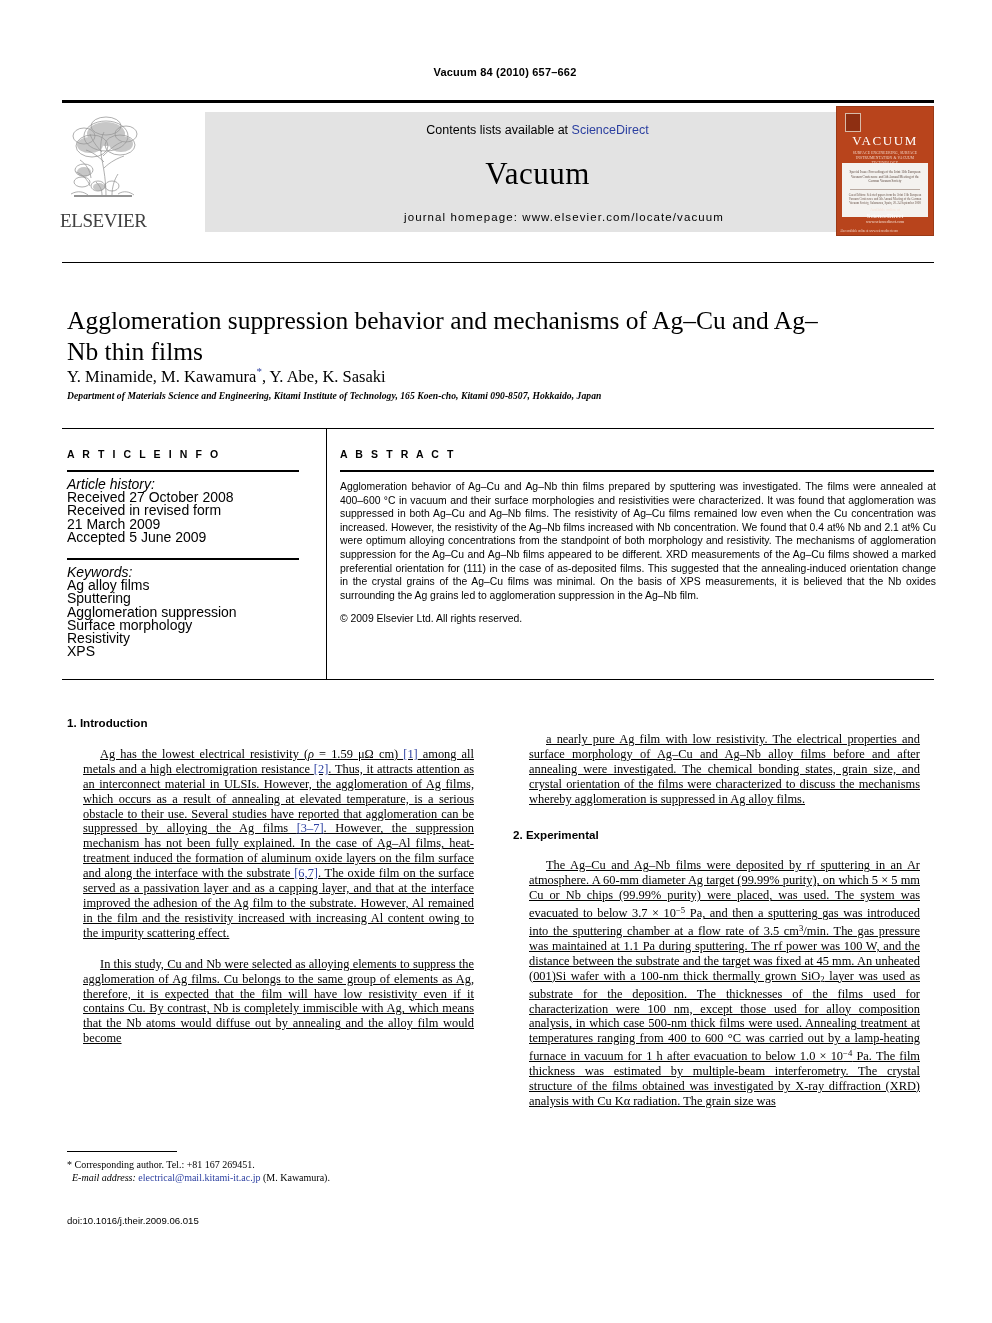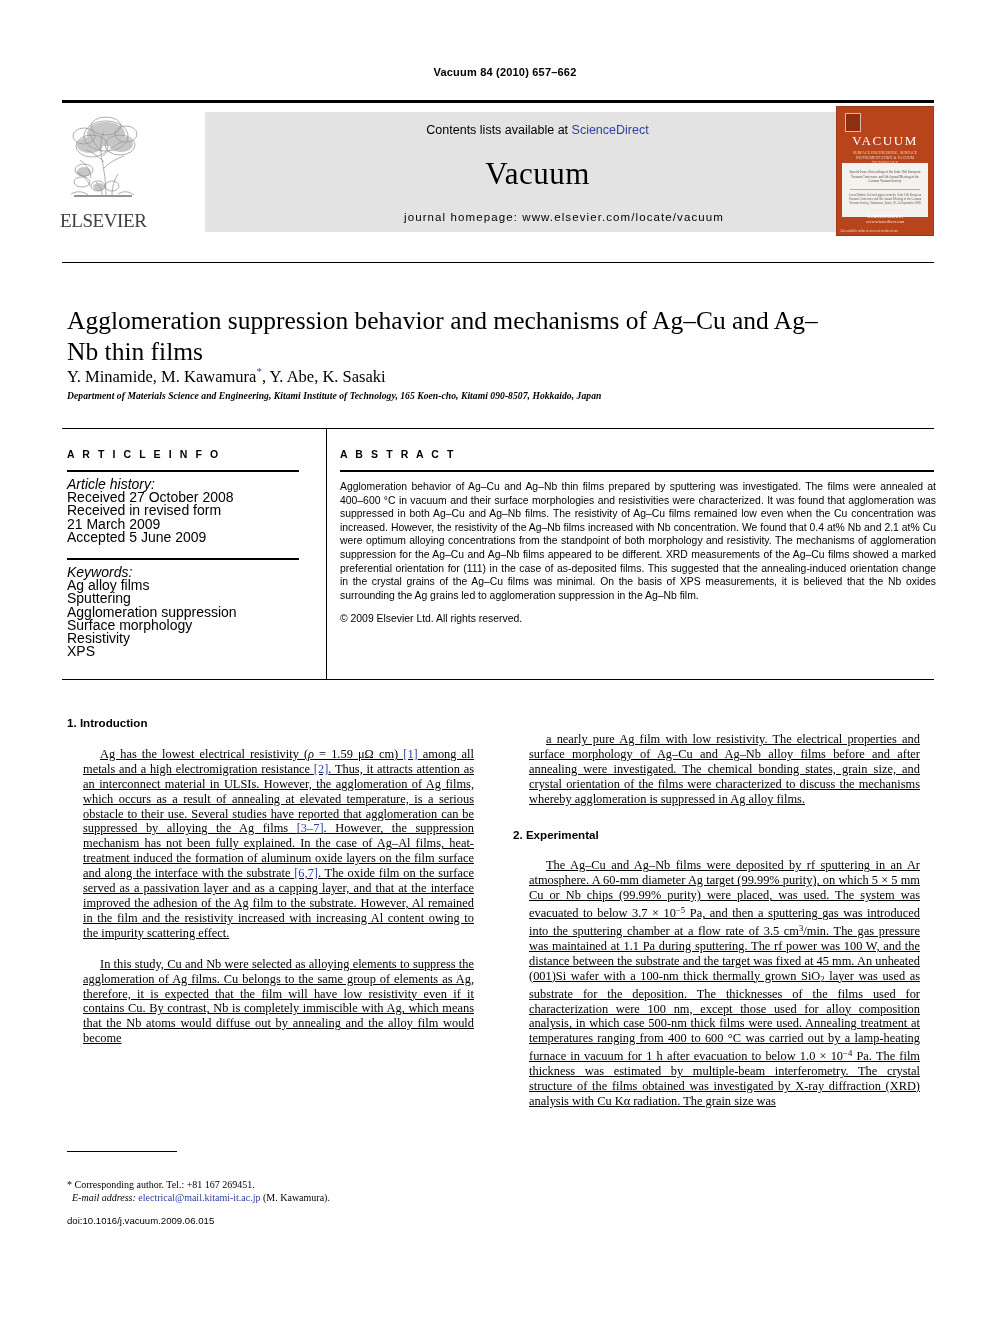--- a/index.html
+++ b/index.html
@@ -365,21 +365,20 @@
     background: #000;
   }
   .footnote {
     position: absolute;
     left: 67px;
     top: 1158px;
     width: 430px;
     font-family: "Liberation Serif", serif;
     font-size: 10px;
     line-height: 13px;
-    margin-top: 20px;
   }
   .footnote .email-lbl { font-style: italic; }
   .footnote a, .footnote .mail {
     color: #2b3fa0;
     text-decoration: none;
   }
 
   .imprint {
     position: absolute;
     left: 67px;
@@ -525,16 +524,16 @@
   <div class="footnote-rule"></div>
   <div class="footnote">
     <div>* Corresponding author. Tel.: +81 167 269451.</div>
     <div>
       &nbsp;&nbsp;<span class="email-lbl">E-mail address:</span>
       <span class="mail">electrical@mail.kitami-it.ac.jp</span><span> (M. Kawamura).</span>
     </div>
   </div>
 
   <div class="imprint">
-    <div>doi:10.1016/j.vacuum.2009.06.015</div>
+    <div>doi:10.1016/j.their.2009.06.015</div>
   </div>
 
 </div>
 
 </body></html>

